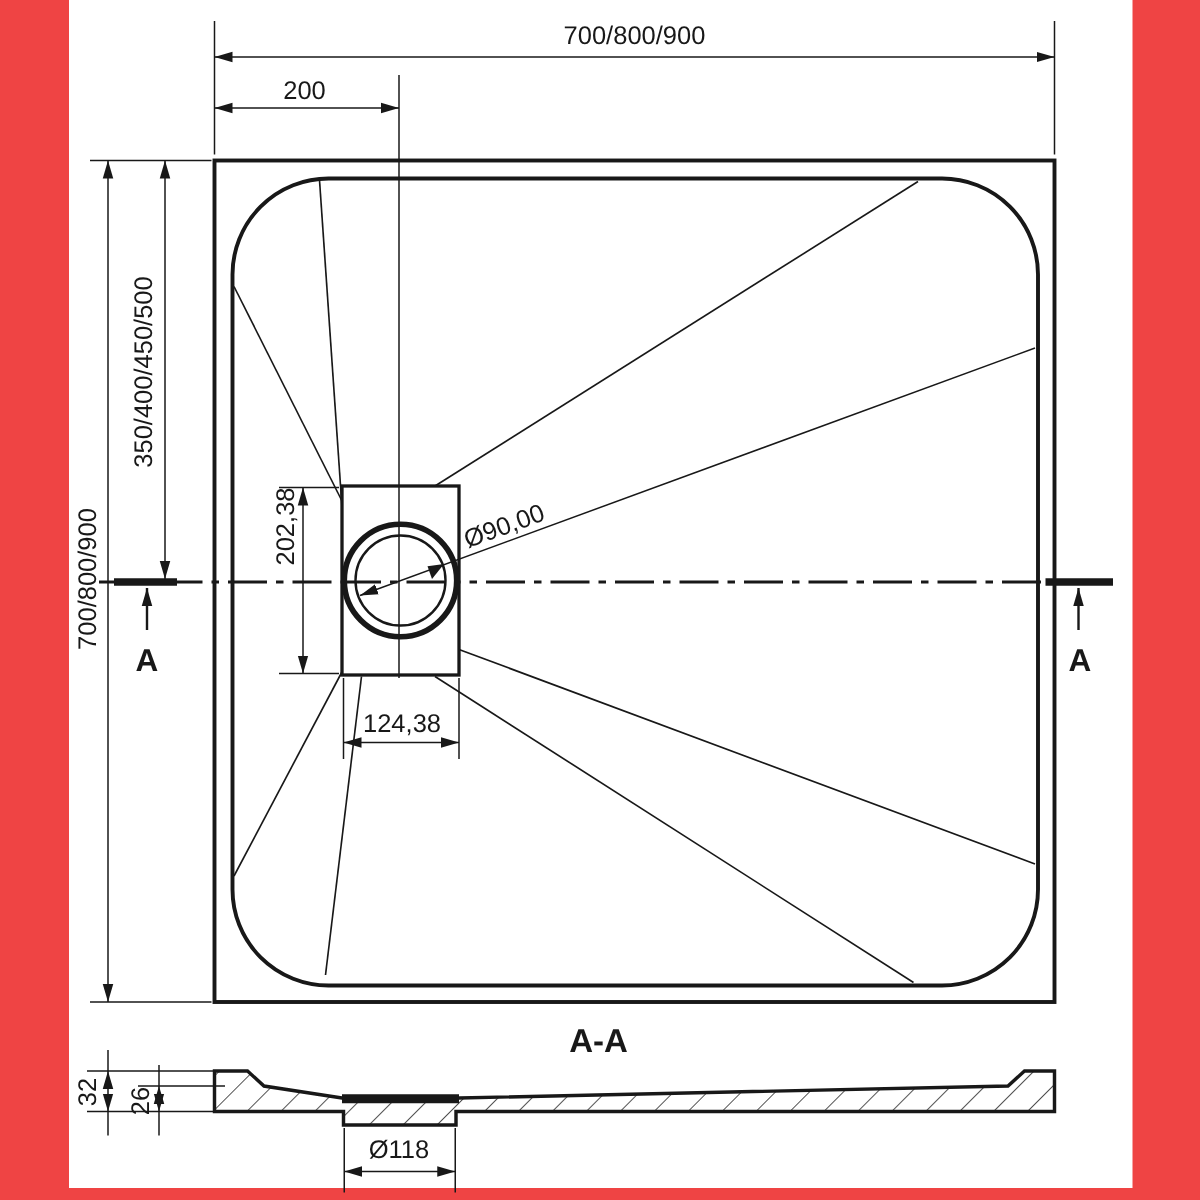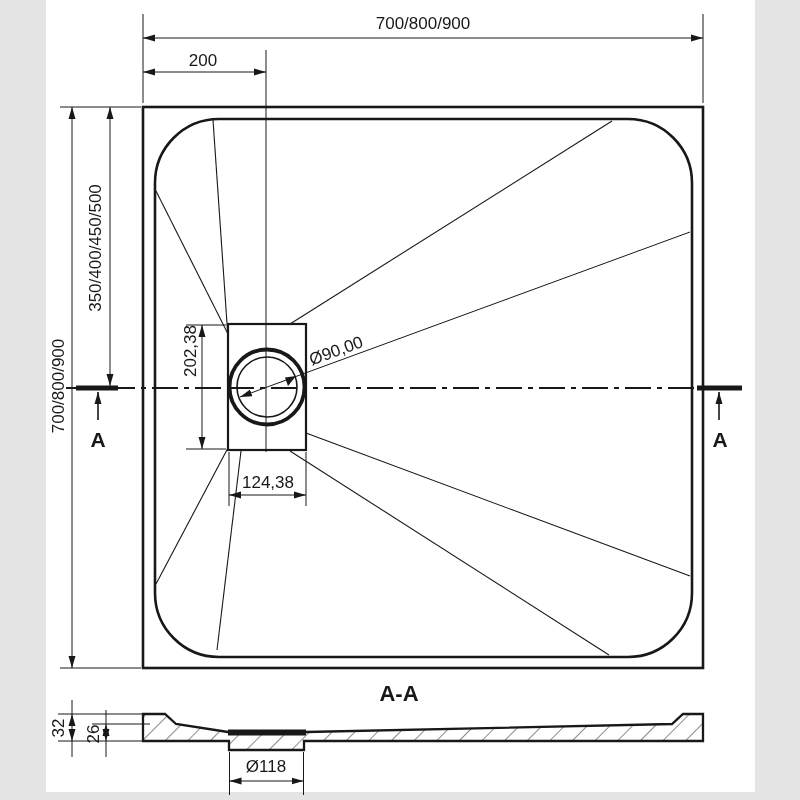--- a/index.html
+++ b/index.html
@@ -1,16 +1,16 @@
 <!DOCTYPE html>
 <html><head>
 <meta charset="utf-8">
 <style>
   html,body{margin:0;padding:0;width:800px;height:800px;background:#000;overflow:hidden;}
-  #stage{position:relative;width:800px;height:800px;background:#e5e5e5;
+  #stage{position:relative;width:800px;height:800px;background:#ef4444;
          font-family:"Liberation Sans","DejaVu Sans",sans-serif;}
   #paper{position:absolute;left:46px;top:0;width:709px;height:792px;background:#ffffff;}
   svg{position:absolute;left:0;top:0;}
   text{fill:#181818;font-family:"Liberation Sans","DejaVu Sans",sans-serif;}
   .dimtxt{font-size:17px;}
   .marktxt{font-size:21px;font-weight:600;}
   .sectxt{font-size:22px;font-weight:600;}
 </style>
 </head>
 <body>

